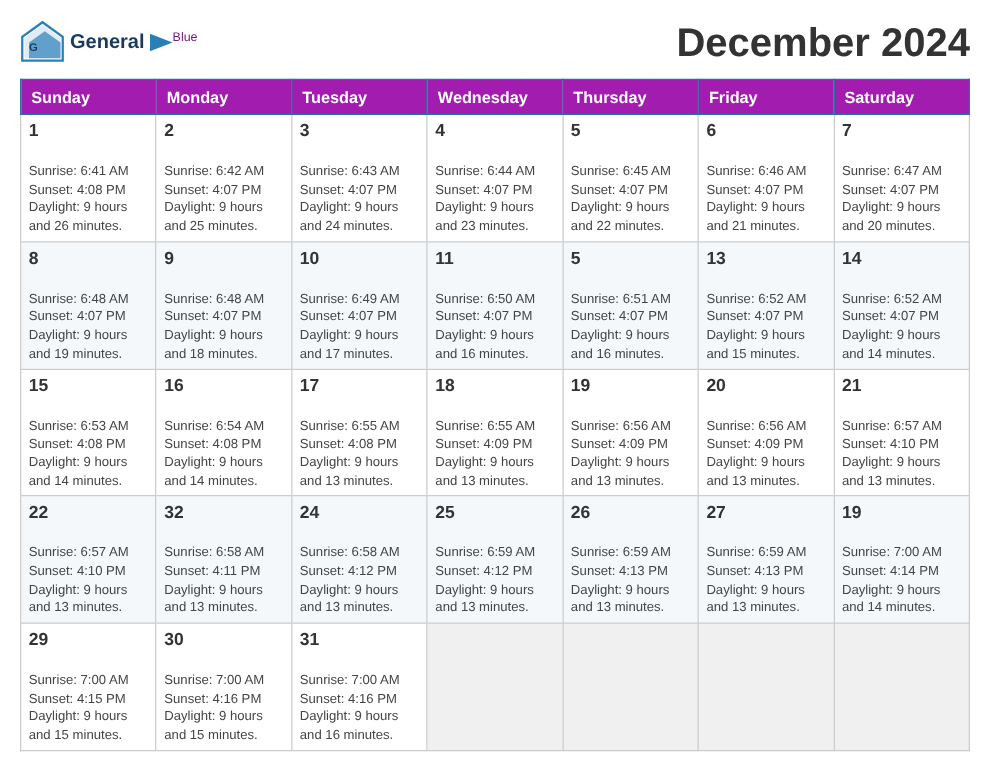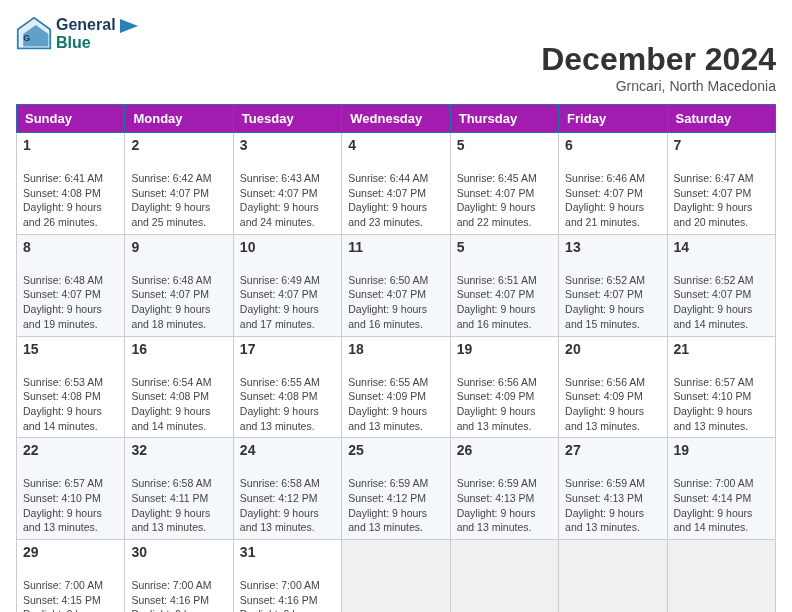--- a/index.html
+++ b/index.html
@@ -20,21 +20,20 @@
       display: flex;
       align-items: center;
       gap: 4px;
     }
     .logo-icon {
       width: 36px;
       height: 36px;
     }
     .title-block {
       text-align: right;
-      margin-top: 25px;
     }
     .month-title {
       font-size: 32px;
       font-weight: bold;
       color: #333;
     }
     .location {
       font-size: 14px;
       color: #555;
     }
@@ -83,32 +82,31 @@
 <body>
 
 <div class="header">
   <div class="logo">
     <svg class="logo-icon" viewBox="0 0 40 40">
       <polygon points="20,4 36,16 36,34 4,34 4,16" fill="#2980b9" opacity="0.15"></polygon>
       <polygon points="20,2 38,15 38,36 2,36 2,15" fill="none" stroke="#2980b9" stroke-width="2"></polygon>
       <polygon points="22,10 36,20 36,34 8,34 8,20 22,10" fill="#2980b9" opacity="0.7"></polygon>
       <text x="8" y="28" font-size="10" font-weight="bold" fill="#1a3a5c">G</text>
     </svg>
-    <div style="display:flex;flex-direction:column;line-height:1.1;">
+    <div style="display:flex;line-height:1.1;text-align:center;">
       <div style="font-size:16px;font-weight:bold;color:#1a3a5c;">General
         <svg width="18" height="14" viewBox="0 0 18 14" style="vertical-align:middle;">
           <polygon points="0,0 18,7 0,14" fill="#2980b9"></polygon>
         </svg>
       </div>
-      <div style="font-size:16px;font-weight:bold;color:#0f766e;">Blue</div>
+      <div style="font-size:10px;font-weight:normal;color:#701a75;">Blue</div>
     </div>
   </div>
   <div class="title-block">
     <div class="month-title">December 2024</div>
-    <div class="location">Grncari, North Macedonia</div>
   </div>
 </div>
 
 <table class="calendar">
   <thead>
     <tr>
       <th>Sunday</th>
       <th>Monday</th>
       <th>Tuesday</th>
       <th>Wednesday</th>

